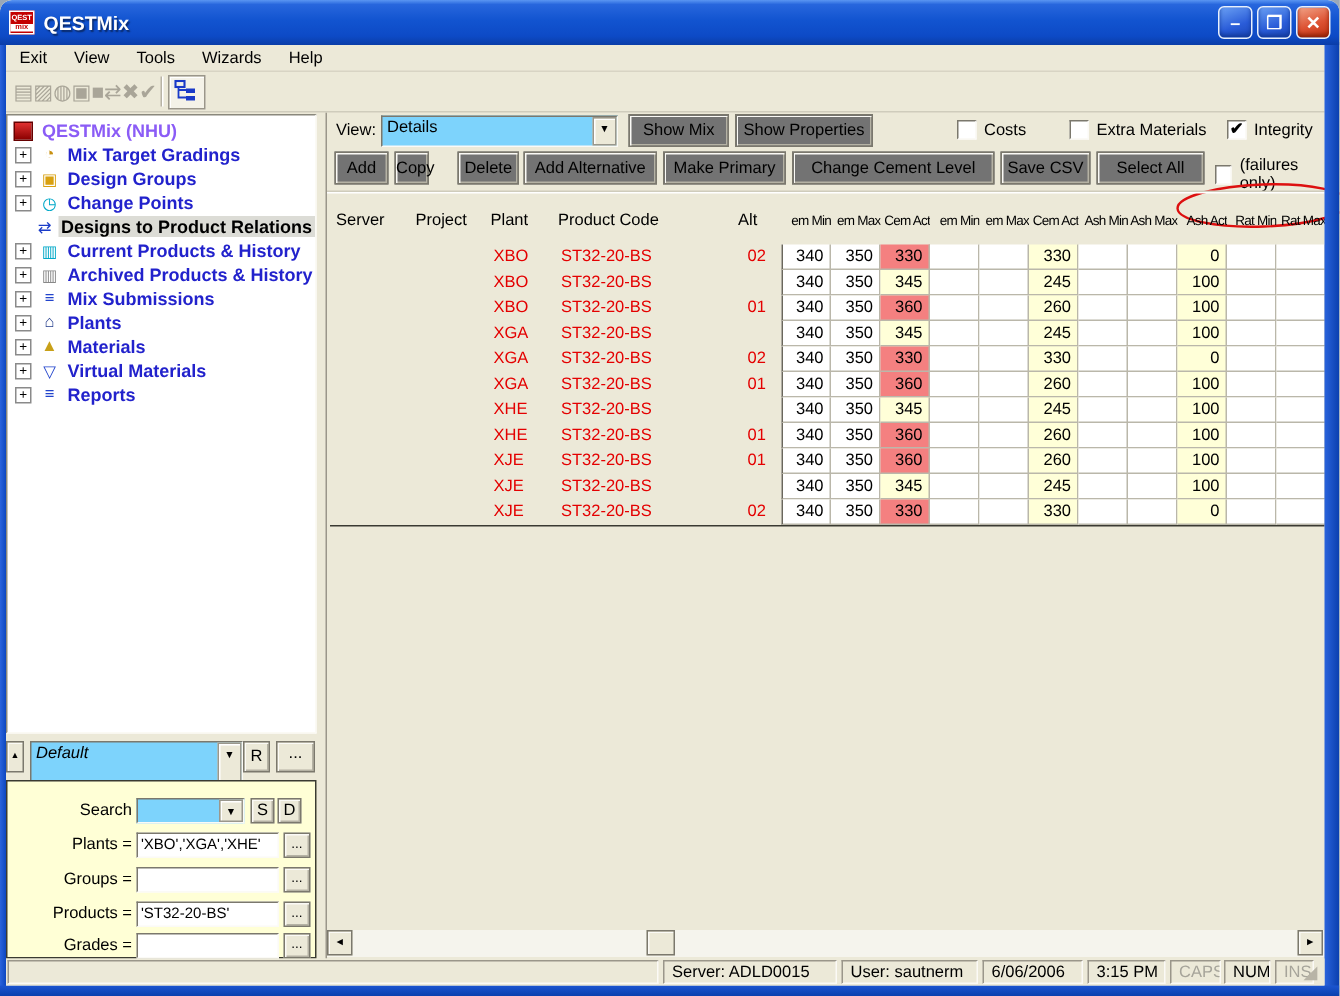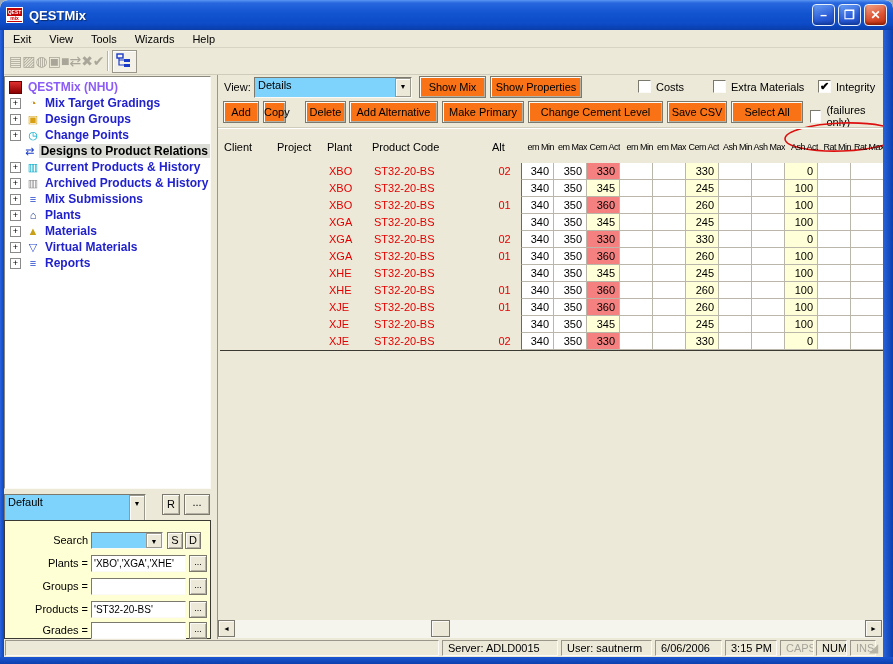--- a/index.html
+++ b/index.html
@@ -52,41 +52,41 @@
 
   
   .preset-row { position:absolute; left:0; top:419px; width:207px; height:22px; }
   .spin-btn { position:absolute; left:0; top:0; width:12px; height:21px; background:#ece9d8;
     border:1px solid #7b786d; box-shadow:inset 1px 1px 0 #fbfaf6; font-size:6px; text-align:center; line-height:19px; }
   .combo { background:#7dd3fc; border:1px solid; border-color:#7b786d #fbfaf6 #fbfaf6 #7b786d;
     display:flex; align-items:flex-start; font-size:11px; }
   .combo .val { flex:1; padding:1px 3px; white-space:nowrap; overflow:hidden; }
   .drop-btn { width:16px; align-self:stretch; background:#ece9d8; border:1px solid #9a978c;
     box-shadow:inset 1px 1px 0 #fff; font-size:7px; text-align:center; line-height:16px; color:#000; }
-  .preset-combo { position:absolute; left:0; top:0; width:142px; height:31px; }
+  .preset-combo { position:absolute; left:16px; top:0; width:142px; height:31px;font-style:italic; }
   .mini-btn { position:absolute; background:#ece9d8; border:1px solid #7b786d;
     box-shadow:inset 1px 1px 0 #fbfaf6, inset -1px -1px 0 #b5b2a4; font-size:11px; text-align:center; }
   .filter-box { position:absolute; left:0; top:445px; width:207px; height:119px; background:#ffffd6;
     border:1px solid #3a3a32; }
   .f-row { position:absolute; left:0; height:17px; width:100%; font-size:11px; }
   .f-label { position:absolute; right:122px; top:2px; white-space:nowrap; }
   .f-input { position:absolute; left:86px; width:95px; height:17px; background:#fff;
     border:1px solid; border-color:#7b786d #fbfaf6 #fbfaf6 #7b786d; font-size:10px; padding:2px 2px;
     white-space:nowrap; overflow:hidden; }
   .f-more { left:184px; width:18px; height:17px; line-height:13px; font-size:9px; }
   .search-combo { position:absolute; left:86px; width:72px; height:17px; }
 
   
   .main-panel { position:absolute; left:217px; top:74px; width:666px; bottom:25px; background:#ece9d8;
     border-left:1px solid #9a968a; z-index:10; }
   .view-row { position:absolute; left:0; top:0; width:100%; height:26px; }
   .lbl { font-size:11px; color:#000; }
   .view-label { position:absolute; left:6px; top:7px; }
   .view-combo { position:absolute; left:36px; top:3px; width:158px; height:21px; }
-  .push-btn { position:absolute; height:22px; background:#f97316; border:1px solid #7b786d;
+  .push-btn { position:absolute; height:22px; background:#737373; border:1px solid #7b786d;
     box-shadow:inset 1px 1px 0 #fbfaf6, inset -1px -1px 0 #b5b2a4; font-size:11px; text-align:center;
     line-height:20px; color:#000; }
   .cbx { position:absolute; display:flex; align-items:center; font-size:11px; }
   .cbx .box { width:13px; height:13px; background:#fff; border:1px solid; margin-right:5px;
     border-color:#7b786d #fbfaf6 #fbfaf6 #7b786d; font-size:11px; line-height:11px; text-align:center; font-weight:bold; }
   .action-row { position:absolute; left:0; top:26px; width:100%; height:27px; }
   .rule { position:absolute; left:0; top:53px; width:100%; height:2px;
     border-top:1px solid #cfccbc; border-bottom:1px solid #fff; }
 
   
@@ -305,21 +305,21 @@
       </div>
       <svg class="fail-ellipse" viewBox="0 0 116 36">
         <ellipse cx="60" cy="18" rx="57" ry="14" fill="none" stroke="#dd1010" stroke-width="1.6" transform="rotate(-2 60 18)"></ellipse>
       </svg>
     </div>
 
     <div class="rule"></div>
 
     <div class="grid-area">
       <div class="grid-head" id="grid-head">
-          <div class="hcell hl">Client</div>
+          <div class="hcell hl">Server</div>
           <div class="hcell hl">Project</div>
           <div class="hcell hl">Plant</div>
           <div class="hcell hl">Product Code</div>
           <div class="hcell hl">Alt</div>
           <div class="hcell hn">em Min</div>
           <div class="hcell hn">em Max</div>
           <div class="hcell hn">Cem Act</div>
           <div class="hcell hn">em Min</div>
           <div class="hcell hn">em Max</div>
           <div class="hcell hn">Cem Act</div>

